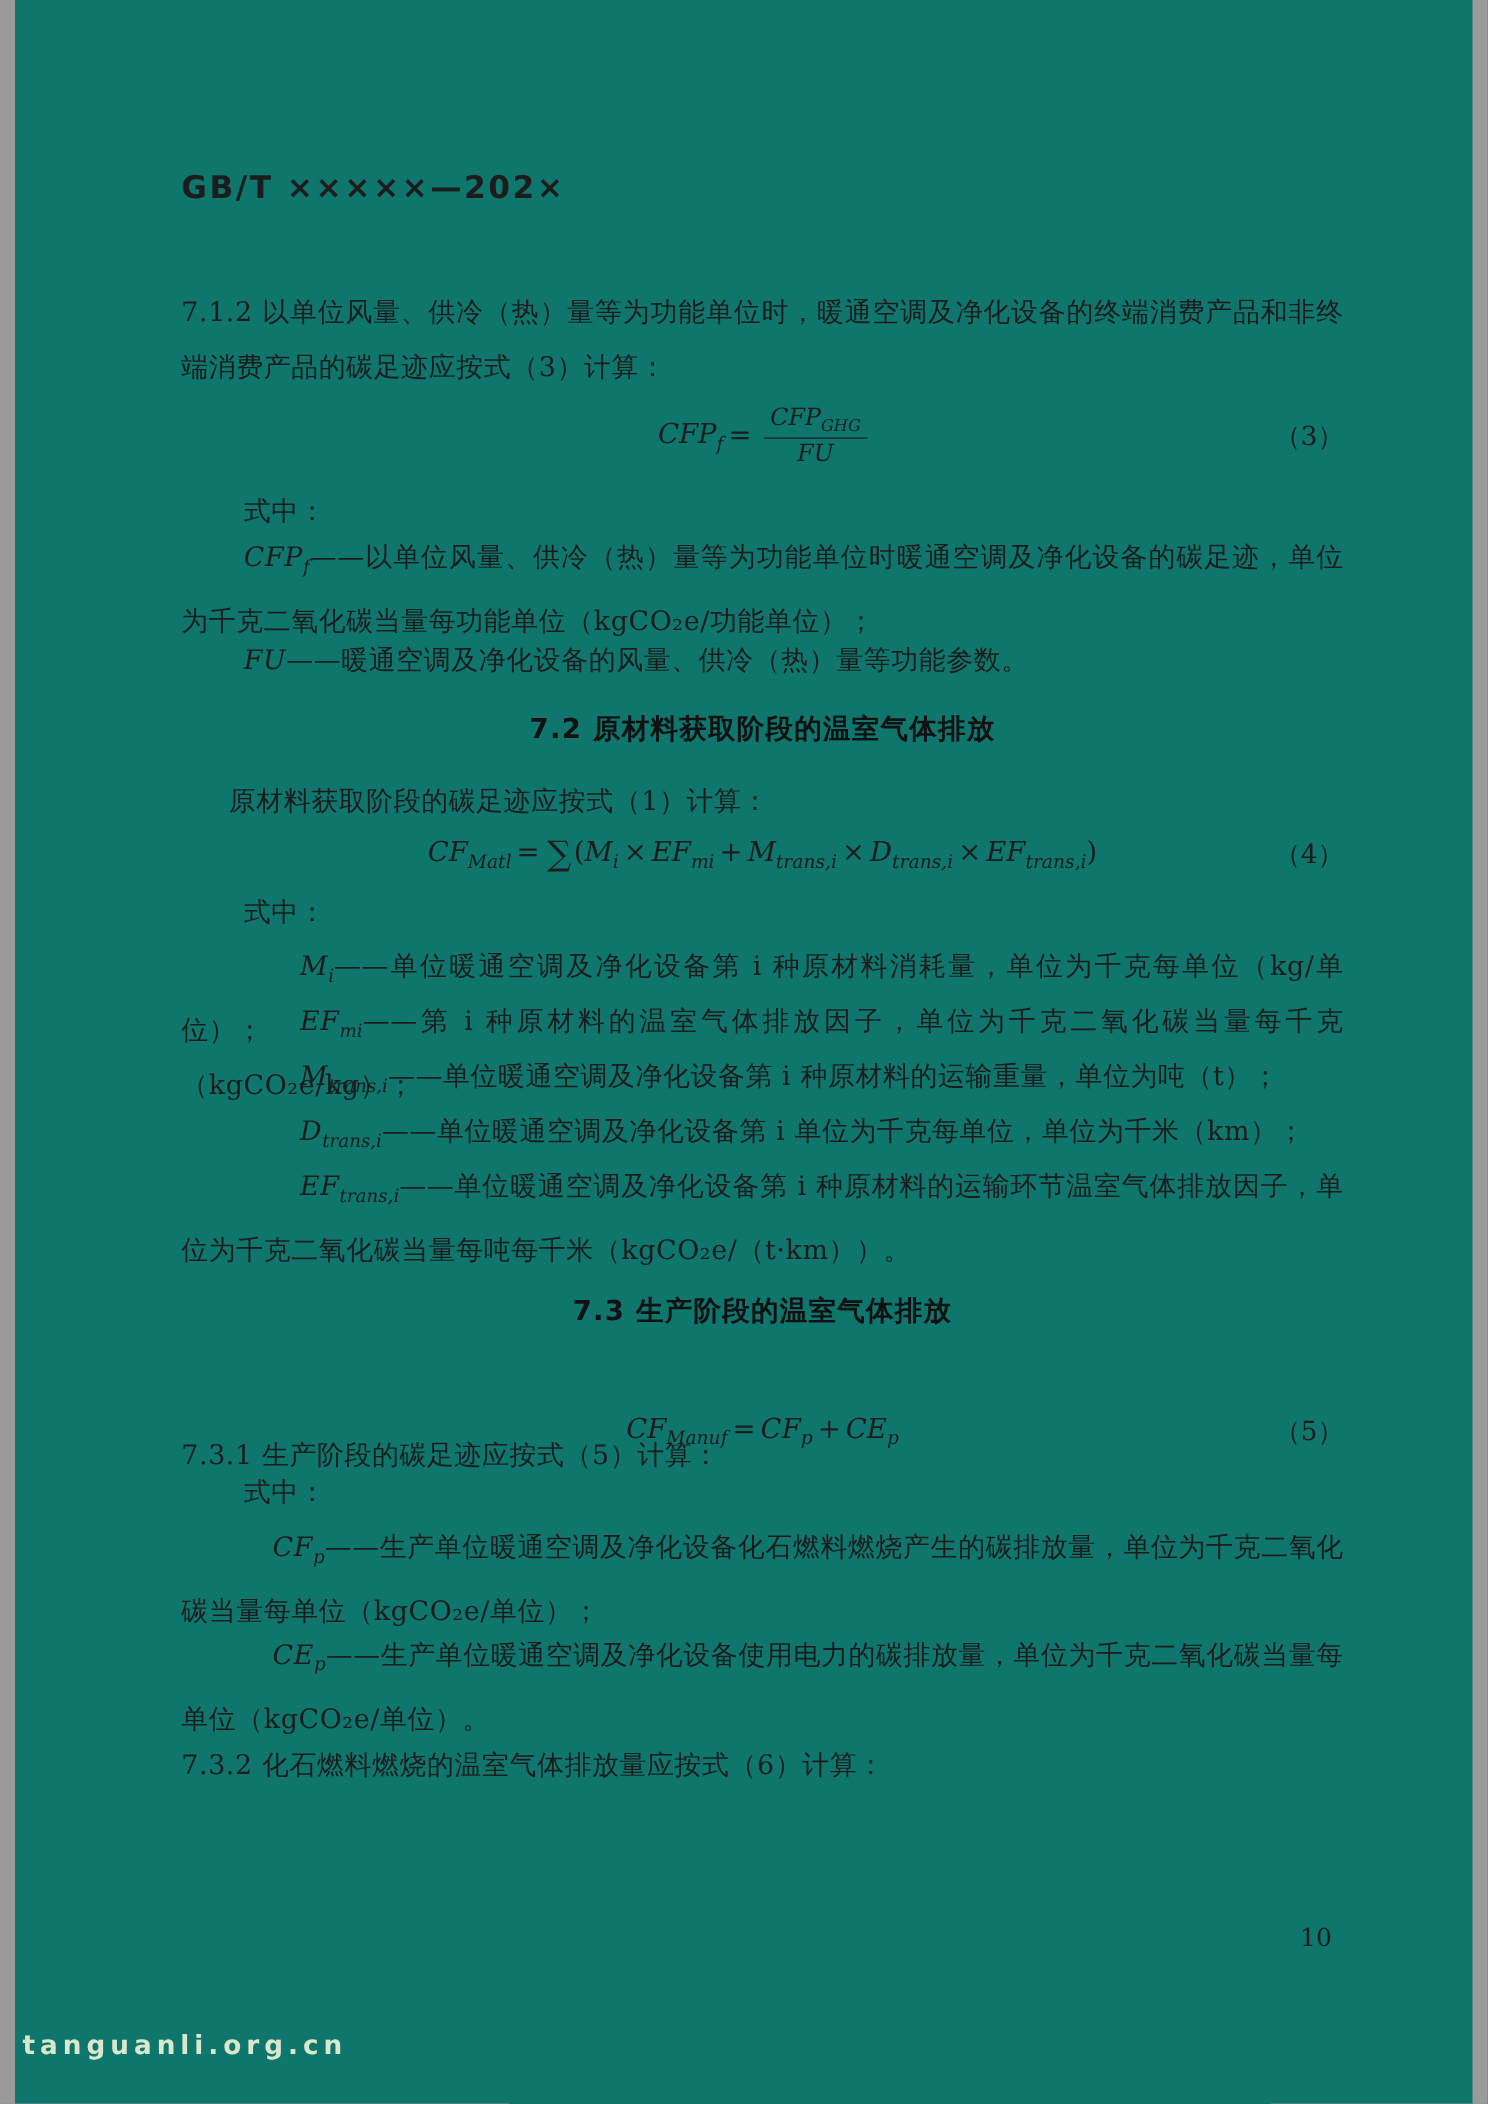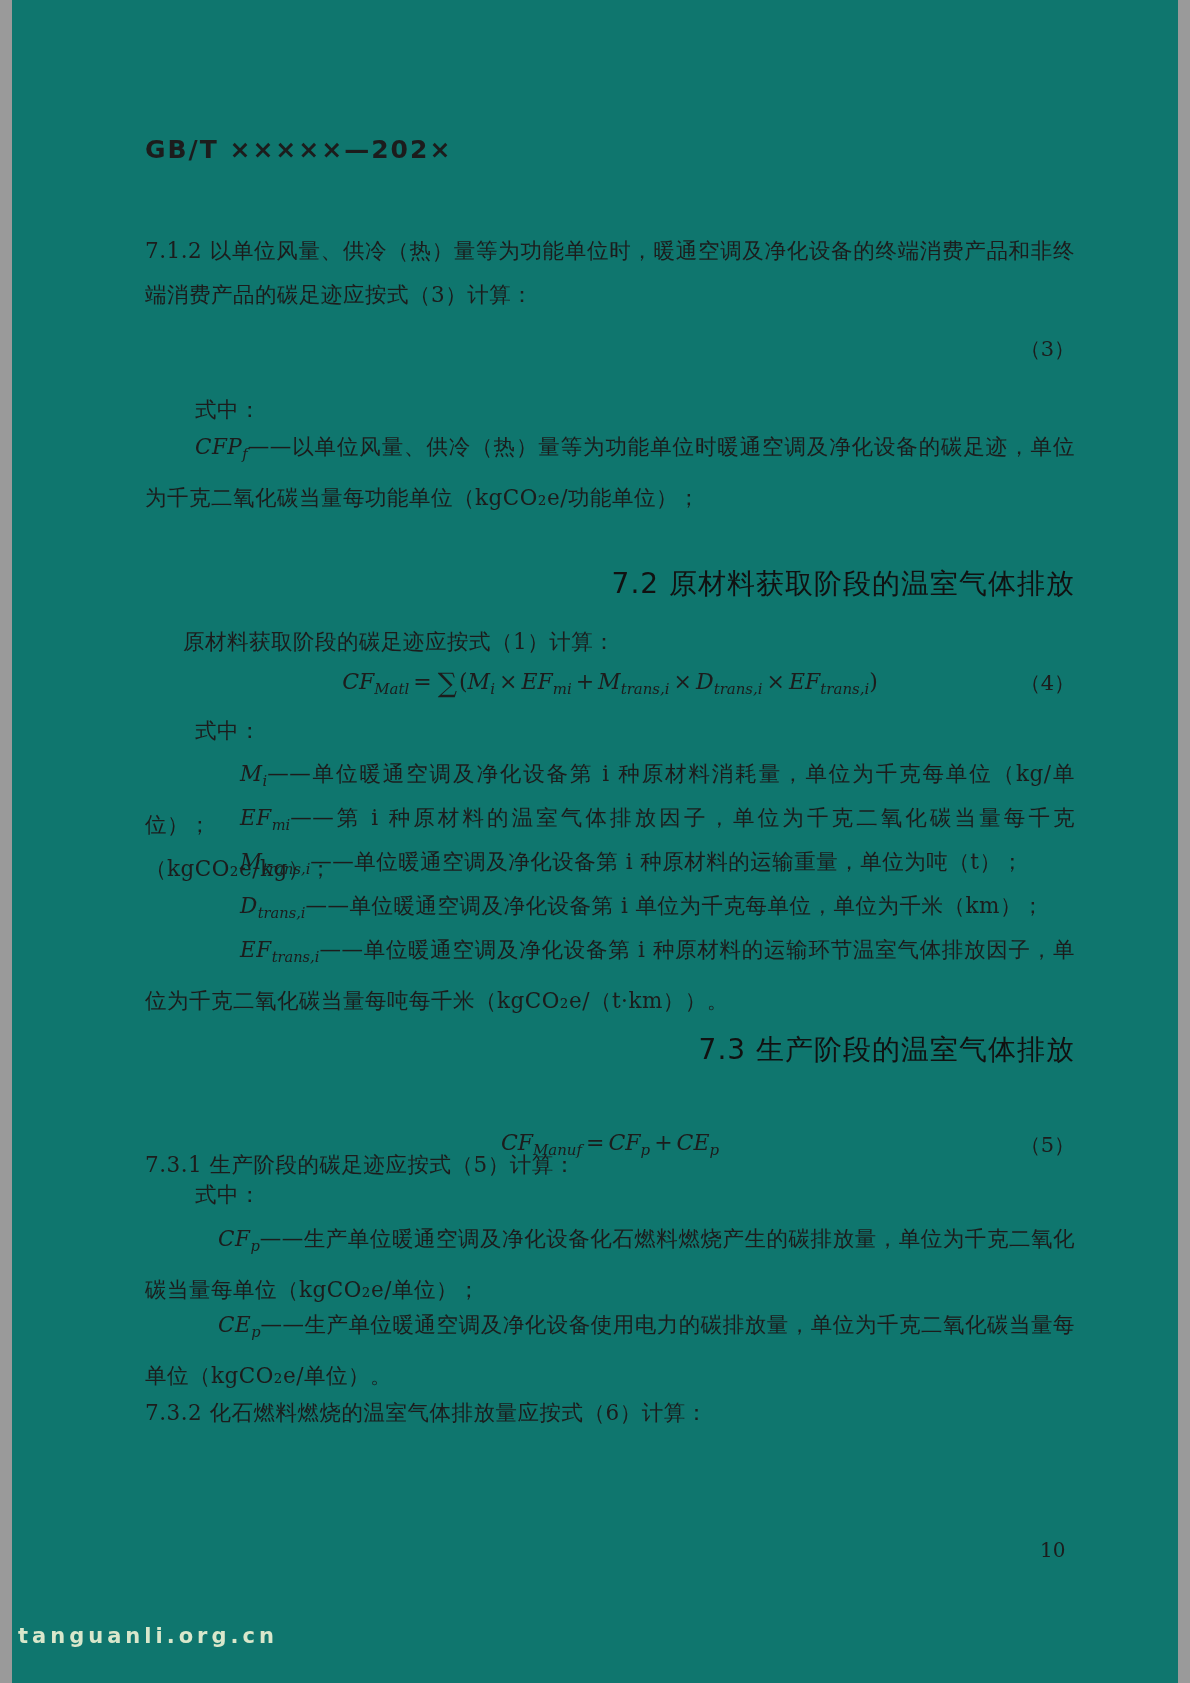--- a/index.html
+++ b/index.html
@@ -23,23 +23,23 @@
   .doc-header {
     font-family:"DejaVu Sans", sans-serif;
     font-weight:600;
     font-size:25px;
     letter-spacing:2px;
     text-align:left;
   }
   .note {font-size:18.5px; line-height:26px; text-indent:50px; text-align:left;}
   .heading {
     font-family:"DejaVu Sans", sans-serif;
-    font-weight:400;
-    font-size:28px;
-    text-align:right;
+    font-weight:700;
+    font-size:22px;
+    text-align:center;
     letter-spacing:1px;
     color:#111;
   }
   .ind1 {text-indent:50px;}
   .ind-intro {text-indent:38px;}
   .ind2 {text-indent:95px;}
   .ind2b {text-indent:73px;}
   .math {font-style:italic;}
   sub {font-size:68%; font-style:italic; letter-spacing:0;}
   .formula-row {
@@ -84,27 +84,29 @@
 <body>
 
 <div class="page">
 
   <div class="block doc-header" style="top:128px;">GB/T ×××××—202×</div>
 
 
   <div class="block" style="top:229px;">7.1.2 以单位风量、供冷（热）量等为功能单位时，暖通空调及净化设备的终端消费产品和非终端消费产品的碳足迹应按式（3）计算：</div>
 
   <div class="formula-row" style="top:310px; height:78px;">
+    <span class="eq math"><span>CFP</span><sub>f</sub><span class="op">=</span><span class="frac"><span class="num"><span>CFP</span><sub>GHG</sub></span><span class="den">FU</span></span></span>
     <span class="eq-no">（3）</span>
   </div>
 
   <div class="block ind1" style="top:388px;">式中：</div>
 
   <div class="block ind1" style="top:425px;"><span class="math"><span>CFP</span><sub>f</sub></span><span>——以单位风量、供冷（热）量等为功能单位时暖通空调及净化设备的碳足迹，单位为千克二氧化碳当量每功能单位（kgCO₂e/功能单位）；</span></div>
 
+  <div class="block ind1" style="top:507px;"><span class="math">FU</span><span>——暖通空调及净化设备的风量、供冷（热）量等功能参数。</span></div>
 
   <div class="block heading" style="top:562px;">7.2 原材料获取阶段的温室气体排放</div>
 
   <div class="block ind-intro" style="top:620px;">原材料获取阶段的碳足迹应按式（1）计算：</div>
 
   <div class="formula-row" style="top:660px; height:46px;">
     <span class="eq math"><span>CF</span><sub>Matl</sub><span class="op">=</span><span class="sum">∑</span><span class="paren">(</span><span>M</span><sub>i</sub><span class="op">×</span><span>EF</span><sub>mi</sub><span class="op">+</span><span>M</span><sub>trans,i</sub><span class="op">×</span><span>D</span><sub>trans,i</sub><span class="op">×</span><span>EF</span><sub>trans,i</sub><span class="paren">)</span></span>
     <span class="eq-no">（4）</span>
   </div>
 

